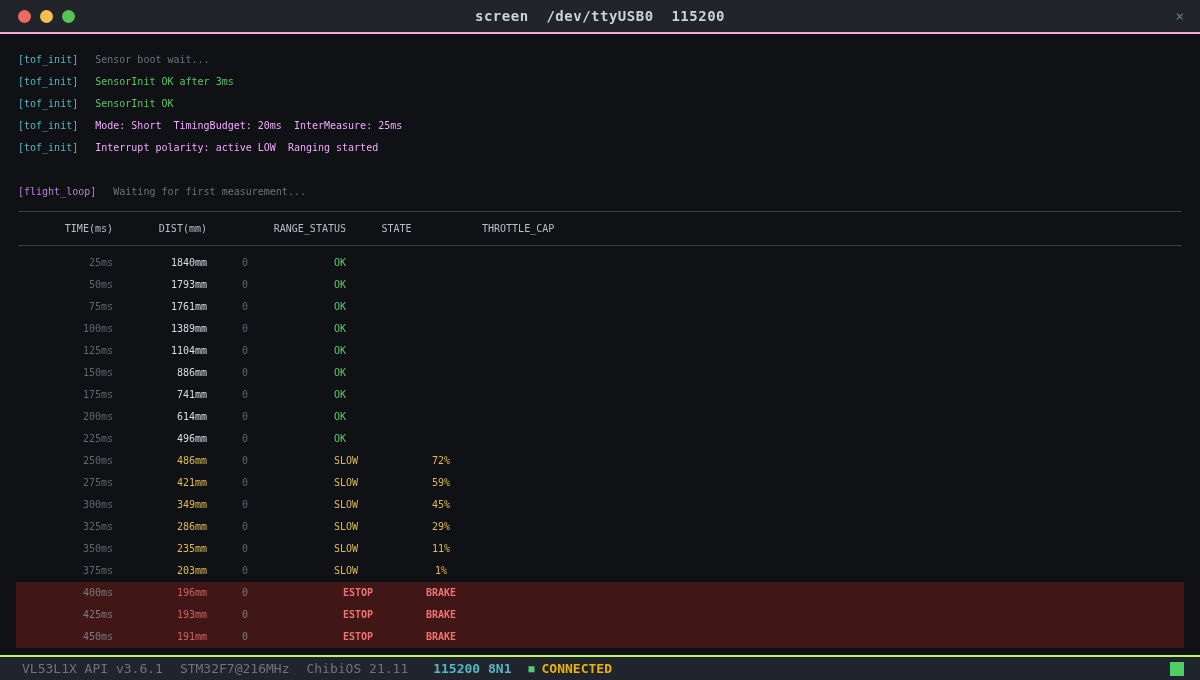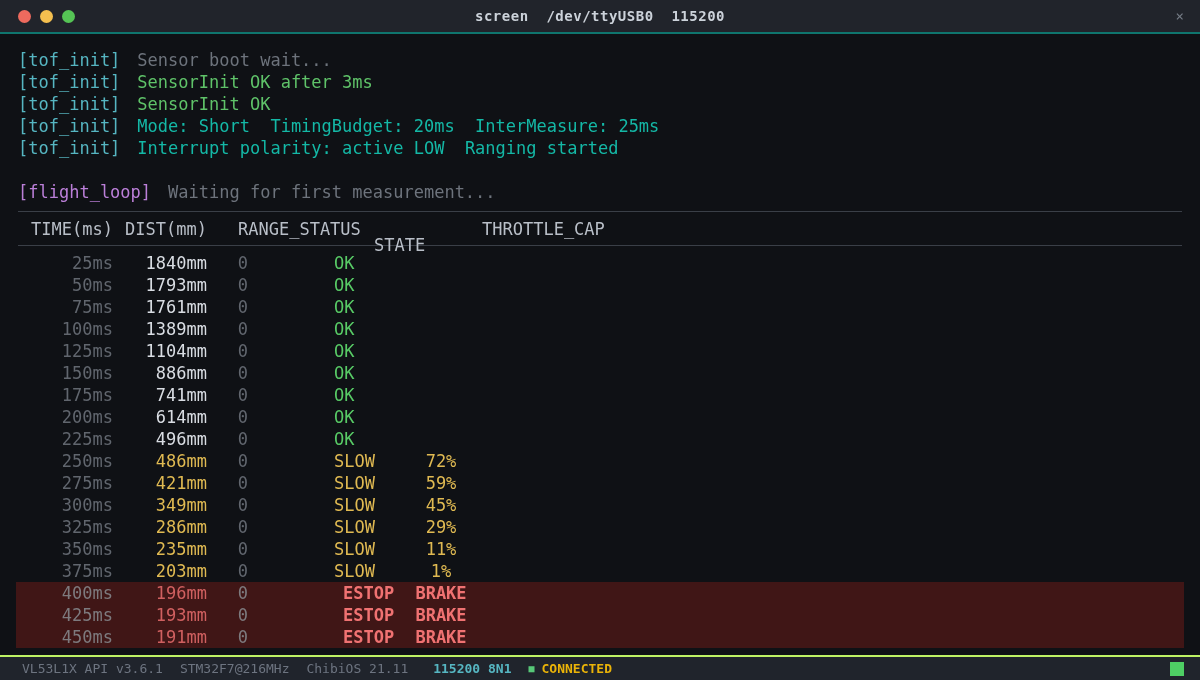--- a/index.html
+++ b/index.html
@@ -10,21 +10,21 @@
     width: 1200px; height: 680px;
     display: flex; flex-direction: column;
     background: #0f1115;
     overflow: hidden;
   }
 
   
   .titlebar {
     height: 34px; flex: 0 0 34px;
     background: #21242b;
-    border-bottom: 2px solid #0f766e;
+    border-bottom: 2px solid #f9a8d4;
     position: relative;
     display: flex; align-items: center;
   }
   .traffic { display: flex; gap: 9px; margin-left: 18px; }
   .light { width: 13px; height: 13px; border-radius: 50%; cursor: default; }
   .light.red    { background: #ed6a5e; }
   .light.yellow { background: #f4bf4f; }
   .light.green  { background: #55c455; }
   .title {
     position: absolute; left: 0; right: 0; text-align: center;
@@ -34,48 +34,48 @@
   .close-btn {
     position: absolute; right: 16px; top: 8px;
     color: #767d87; font-size: 14px; line-height: 16px;
   }
 
   
   .term {
     flex: 1 1 auto;
     padding: 15px 18px 0 18px;
     color: #d4d8de;
-    font-size: 17px;
+    font-size: 10px;
     overflow: hidden;
   }
   .line { height: 22px; line-height: 22px; white-space: pre; }
   .tag.cyan   { color: #56b6c2; }
   .tag.purple { color: #bb7fd8; }
   .msg { margin-left: 17px; white-space: pre; }
   .msg.dim    { color: #6d737c; }
   .msg.green  { color: #5fc369; }
-  .msg.normal { color: #14b8a6; text-align: center; }
+  .msg.normal { color: #f0abfc; text-align: center; }
 
   .spacer { height: 22px; }
 
   .divider { height: 1px; background: #3a3f47; }
   .div-1 { margin-top: 8px; }
   .div-2 { margin-top: 5px; }
 
   
   .header-row {
     margin-top: 6px;
     height: 22px; line-height: 22px;
     display: flex;
     color: #b9bfc8; font-weight: normal; white-space: pre;
   }
   .h-time { width: 95px;  text-align: right; }
   .h-dist { width: 94px;  text-align: right; }
   .h-range{ width: 108px; margin-left: 31px; text-align: right; }
-  .h-state{ width: 45px;  margin-left: 28px; text-align: right; margin-top: 16px; }
+  .h-state{ width: 45px;  margin-left: 28px; text-align: center; }
   .h-cap  { width: 110px; margin-left: 63px; text-align: left; }
 
   
   .rows { margin-top: 6px; }
   .row { height: 22px; line-height: 22px; display: flex; white-space: pre; }
   .cell { display: inline-block; }
   .c-time  { width: 95px; text-align: right; color: #61666e; }
   .c-dist  { width: 94px; text-align: right; }
   .c-range { width: 41px; text-align: right; color: #61666e; }
   .c-state { width: 60px; margin-left: 86px; text-align: left; }

